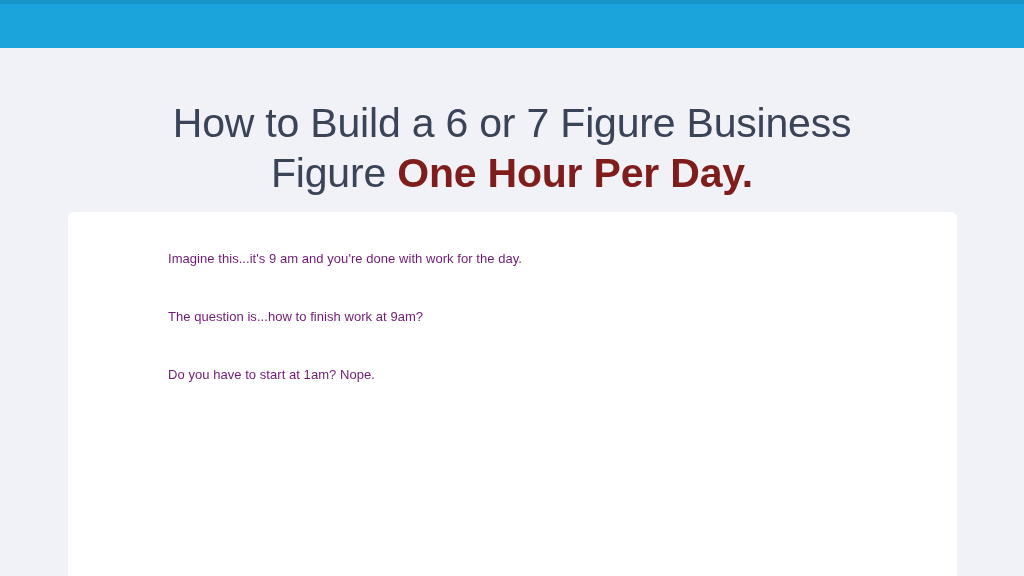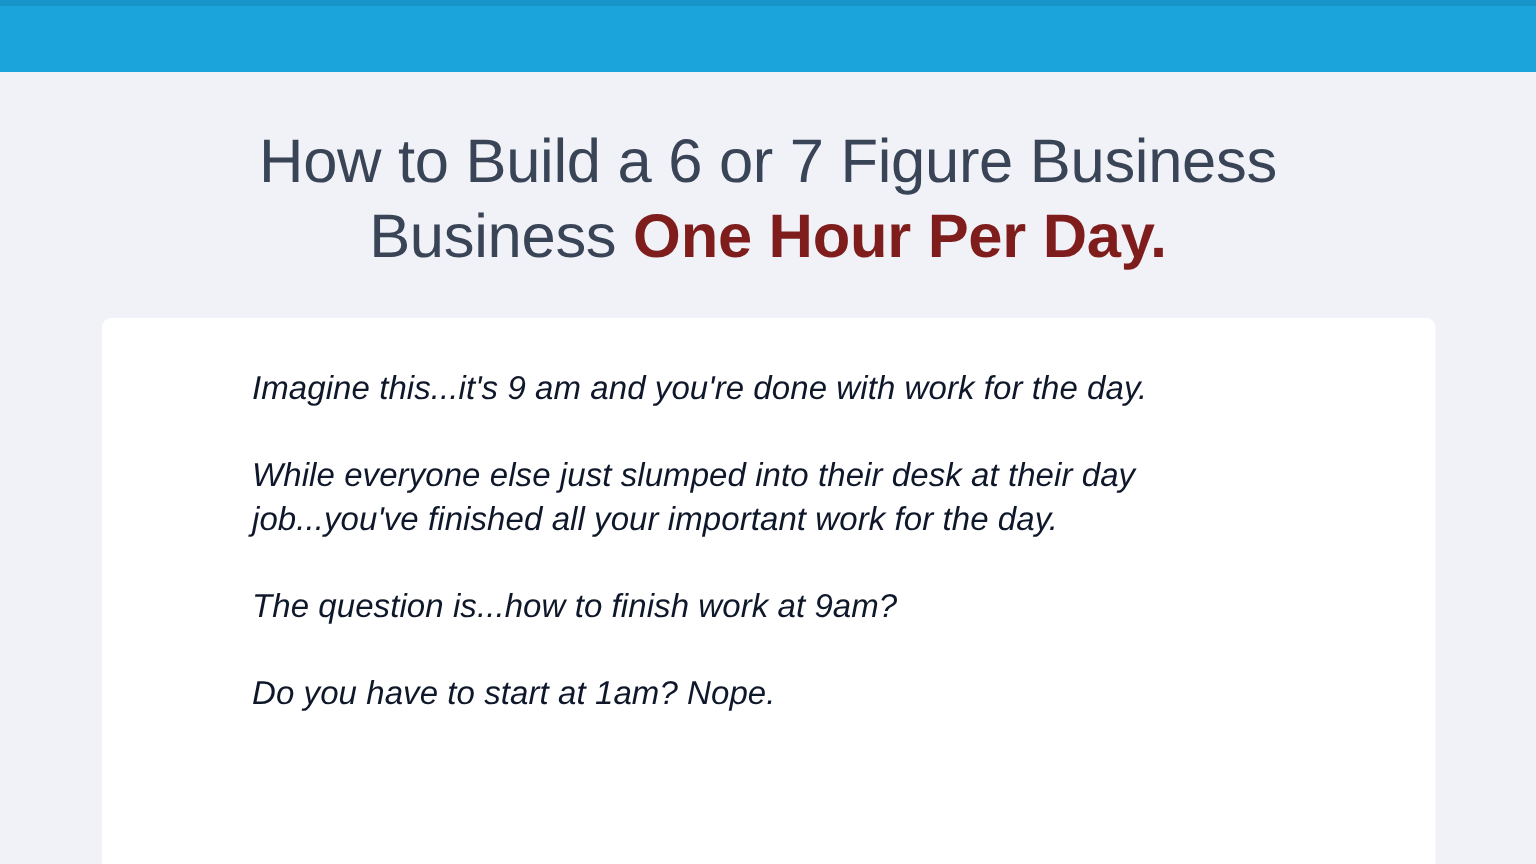--- a/index.html
+++ b/index.html
@@ -41,21 +41,21 @@
 
   
   .headline-wrap {
     position: absolute;
     top: 82px;
     left: 0;
     width: 1024px;
     text-align: center;
   }
   .headline {
-    margin: 0;
+    margin: 16px;
     font-family: "Liberation Sans", sans-serif;
     font-size: 41px;
     font-weight: 400;
     line-height: 50px;
     letter-spacing: -0.2px;
     color: #3a4457;
     padding: 0 40px;
   }
   .headline .accent {
     color: #7f1d1d;
@@ -78,48 +78,46 @@
     overflow: hidden;
   }
 
   .card-body {
     padding: 32px 100px 0 100px;
   }
 
   .paragraph {
     margin: 0 0 29px 0;
     font-family: "Liberation Sans", sans-serif;
-    font-size: 22px;
+    font-size: 13px;
     line-height: 29px;
-    color: #0f172a;
+    color: #701a75;
     letter-spacing: 0.05px;
-    font-style: italic;
   }
   .paragraph:last-child {
     margin-bottom: 16px;
   }
 </style>
 </head>
 <body>
 
 <div class="page">
 
   <div class="topbar">
     <div class="topbar-inner"></div>
   </div>
 
   <div class="headline-wrap">
     <h1 class="headline">
       <span class="line">How to Build a 6 or 7 Figure Business</span>
-      <span class="line"><span>Business </span><span class="accent">One Hour Per Day.</span></span>
+      <span class="line"><span>Figure </span><span class="accent">One Hour Per Day.</span></span>
     </h1>
   </div>
 
   <div class="card">
     <div class="card-body">
       <p class="paragraph">Imagine this...it's 9 am and you're done with work for the day.</p>
-      <p class="paragraph">While everyone else just slumped into their desk at their day job...you've finished all your important work for the day.</p>
       <p class="paragraph">The question is...how to finish work at 9am?</p>
       <p class="paragraph">Do you have to start at 1am? Nope.</p>
     </div>
   </div>
 
 </div>
 
 </body></html>

